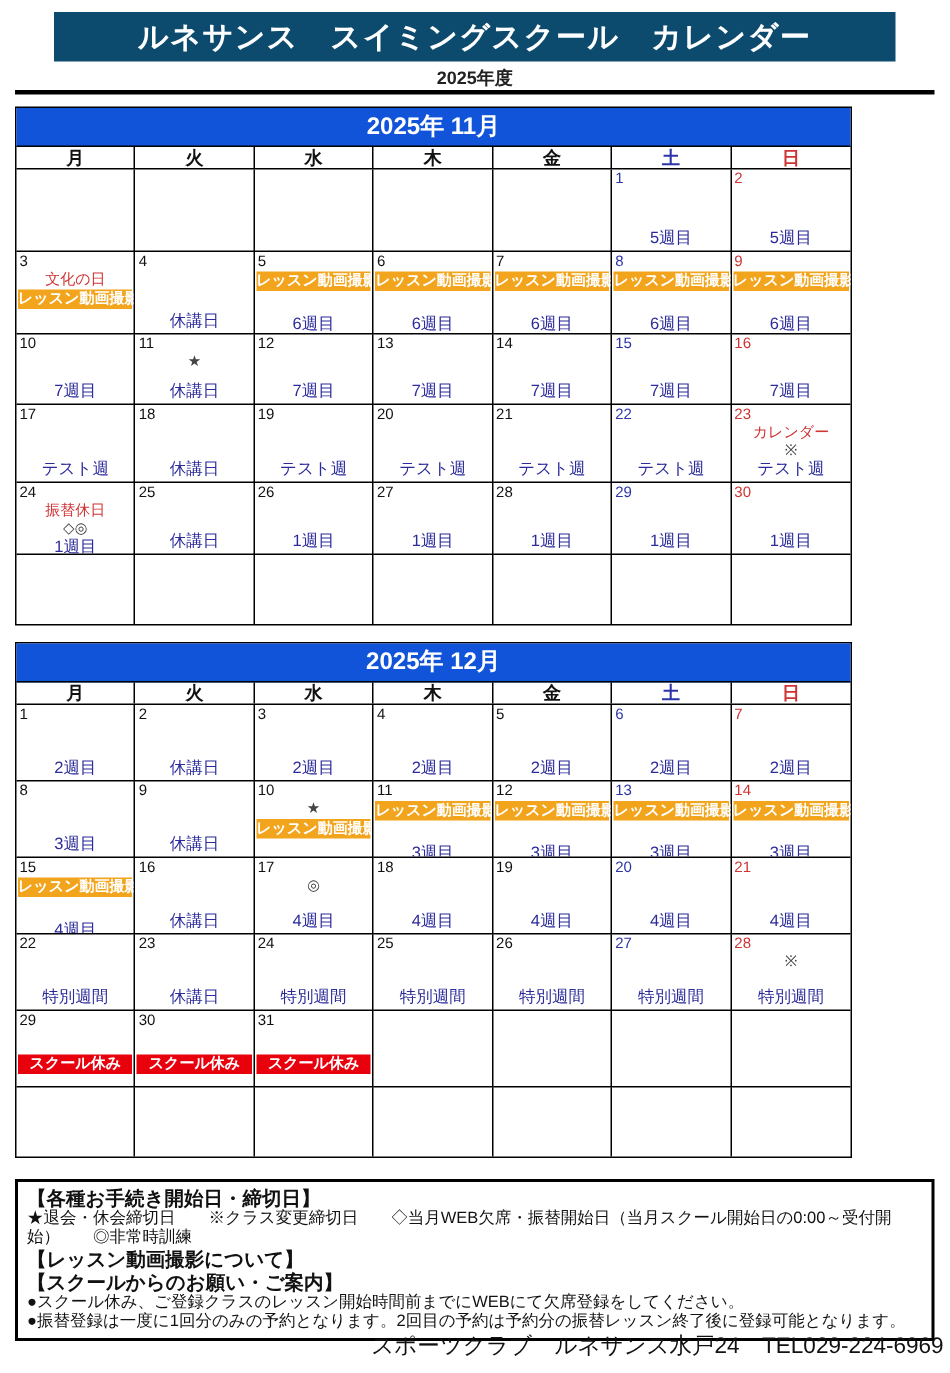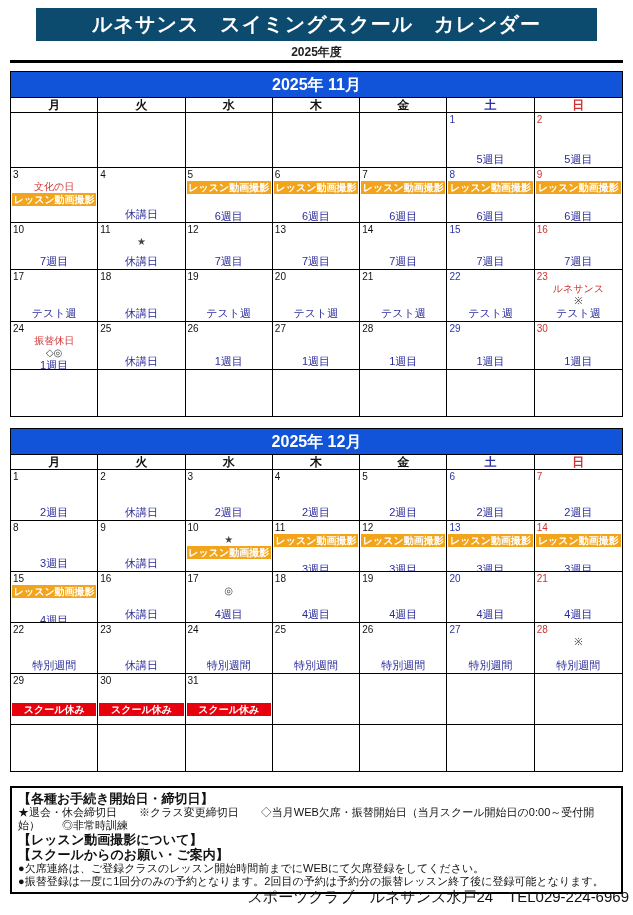--- a/index.html
+++ b/index.html
@@ -19,21 +19,21 @@
   }
   .subtitle {
     position: absolute; left: 0; top: 44px; width: 100%;
     text-align: center; font-size: 12px; font-weight: bold; color: #222;
   }
   .rule {
     position: absolute; left: 10px; top: 60px; width: 613px; height: 3px;
     background: #000;
   }
   .month {
-    position: absolute; left: 10px; width: 613px;
+    position: absolute; left: 10px; width: 558px;
     border: 1px solid #000; background: #fff;
   }
   .m-nov { top: 71px; }
   .m-dec { top: 428px; }
   .mhead {
     background: #1254d9; color: #fff; text-align: center;
     font-weight: bold; font-size: 16px;
     height: 26px; line-height: 26px;
     border-bottom: 1px solid #000;
   }
@@ -251,21 +251,21 @@
           </div>
         </div>
         <div class="cell">
           <div class="date sat">22</div>
           <div class="bottom">
             <div class="wlabel">テスト週</div>
           </div>
         </div>
         <div class="cell">
           <div class="date sun">23</div>
-          <div class="holiday">ルネサンス</div>
+          <div class="holiday">カレンダー</div>
           <div class="symbol">※</div>
           <div class="bottom">
             <div class="wlabel">テスト週</div>
           </div>
         </div>
         <div class="cell">
           <div class="date wd">24</div>
           <div class="holiday">振替休日</div>
           <div class="symbol">◇◎</div>
           <div class="bottom">
@@ -573,17 +573,17 @@
         </div>
       </div>
     </div>
   </div>
 
 <div class="notes" id="notes">
     <div class="nheading">【各種お手続き開始日・締切日】</div>
     <div class="ntext">★退会・休会締切日　　※クラス変更締切日　　◇当月WEB欠席・振替開始日（当月スクール開始日の0:00～受付開始）　　◎非常時訓練</div>
     <div class="nheading">【レッスン動画撮影について】</div>
     <div class="nheading">【スクールからのお願い・ご案内】</div>
-    <div class="ntext">●欠席連絡は、ご登録クラスのレッスン開始時間前までにWEBにて欠席登録をしてください。</div>
+    <div class="ntext">●スクール休み、ご登録クラスのレッスン開始時間前までにWEBにて欠席登録をしてください。</div>
     <div class="ntext">●振替登録は一度に1回分のみの予約となります。2回目の予約は予約分の振替レッスン終了後に登録可能となります。</div>
   </div>
 
 <div class="footer">スポーツクラブ　ルネサンス水戸24　TEL029-224-6969</div>
 
 </body></html>

